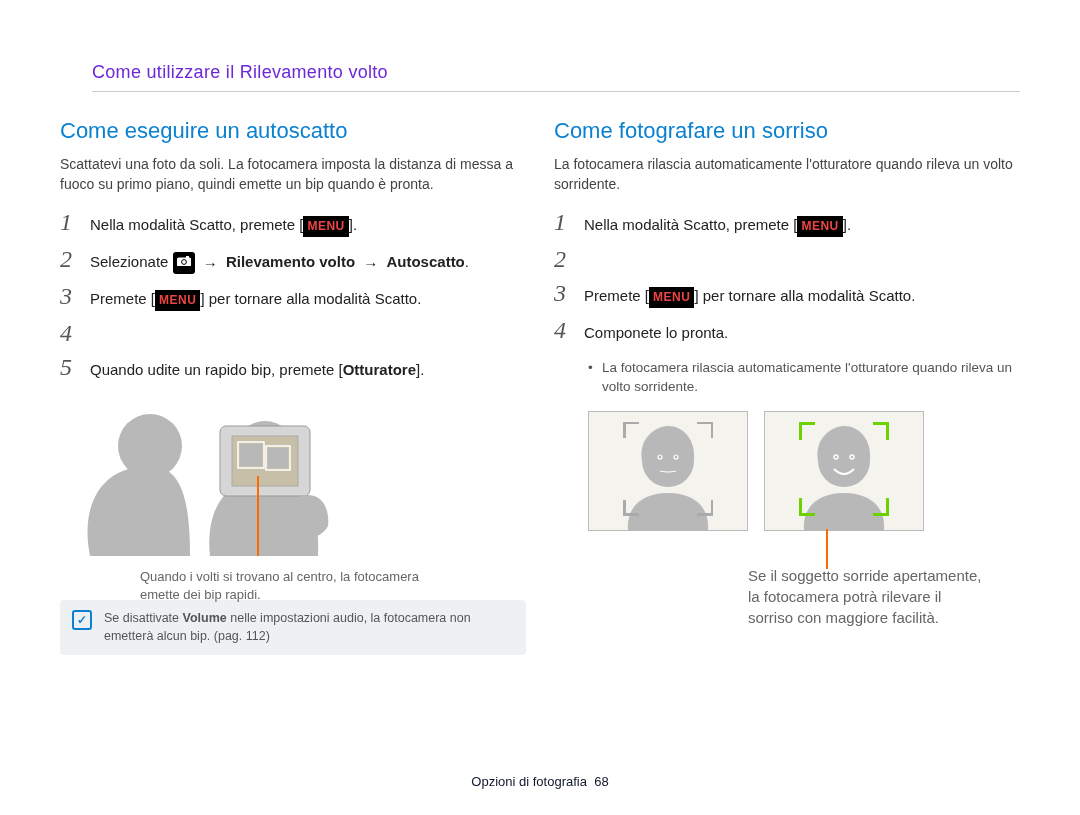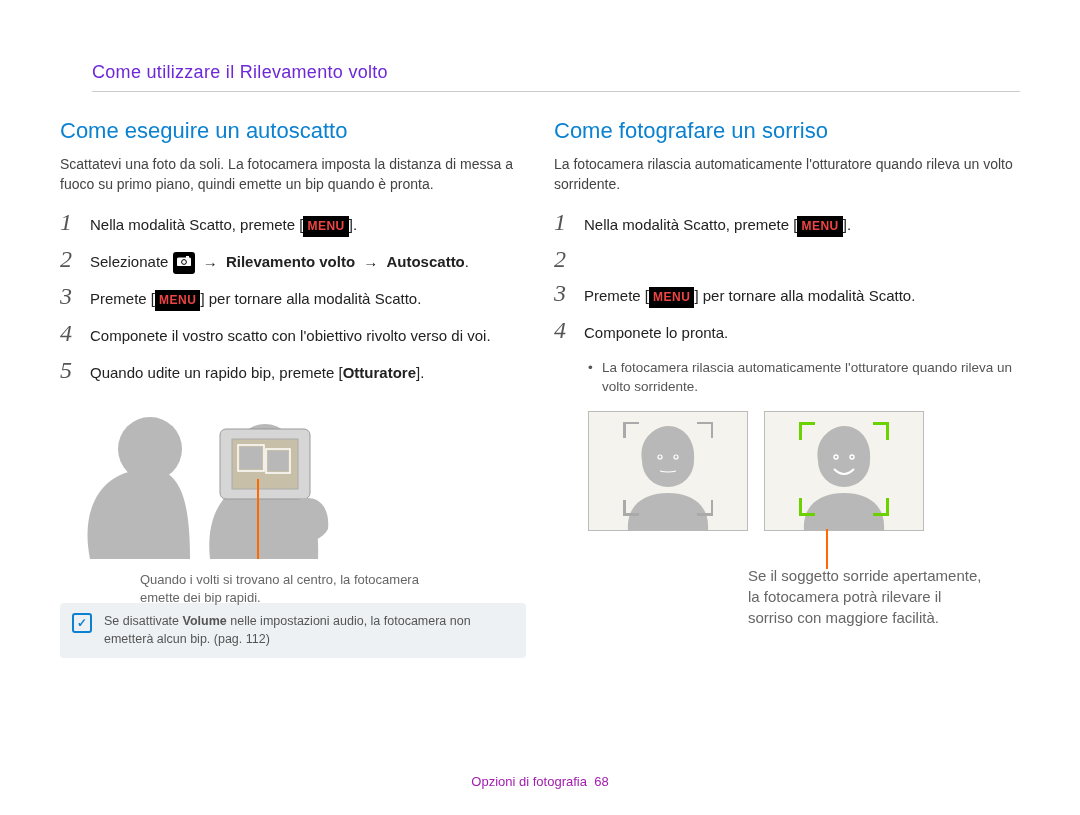--- a/index.html
+++ b/index.html
@@ -156,21 +156,21 @@
     color:#555;
   }
   .info-icon {
     width:20px; height:20px; border:2px solid #0a81d1; color:#0a81d1;
     border-radius:3px; display:flex; align-items:center; justify-content:center;
     font-weight:bold; font-size:12px; flex-shrink:0;
   }
 
   .footer {
     position:absolute; bottom:24px; left:0; right:0; text-align:center;
-    font-size:13px; color:#a21caf;
+    font-size:13px; color:#0f172a;
   }
 
   .right-ill-wrap { position:relative; }
   .right-callout-line { position:absolute; left:272px; top:118px; width:2px; height:40px; background:#ff6a00; }
 </style>
 </head>
 <body>
 
 <div class="header">Come utilizzare il Rilevamento volto</div>
 
@@ -206,21 +206,20 @@
         </div>
       </div>
       <div class="step">
         <div class="step-num">3</div>
         <div class="step-body">
           <span>Premete [</span><span class="menu-icon">MENU</span><span>] per tornare alla modalità Scatto.</span>
         </div>
       </div>
       <div class="step">
         <div class="step-num">4</div>
-        <div class="step-body">Componete il vostro scatto con l'obiettivo rivolto verso di voi.</div>
       </div>
       <div class="step">
         <div class="step-num">5</div>
         <div class="step-body">
           <span>Quando udite un rapido bip, premete [</span><span class="bold">Otturatore</span><span>].</span>
         </div>
       </div>
     </div>
 
     <div class="ill-left">

